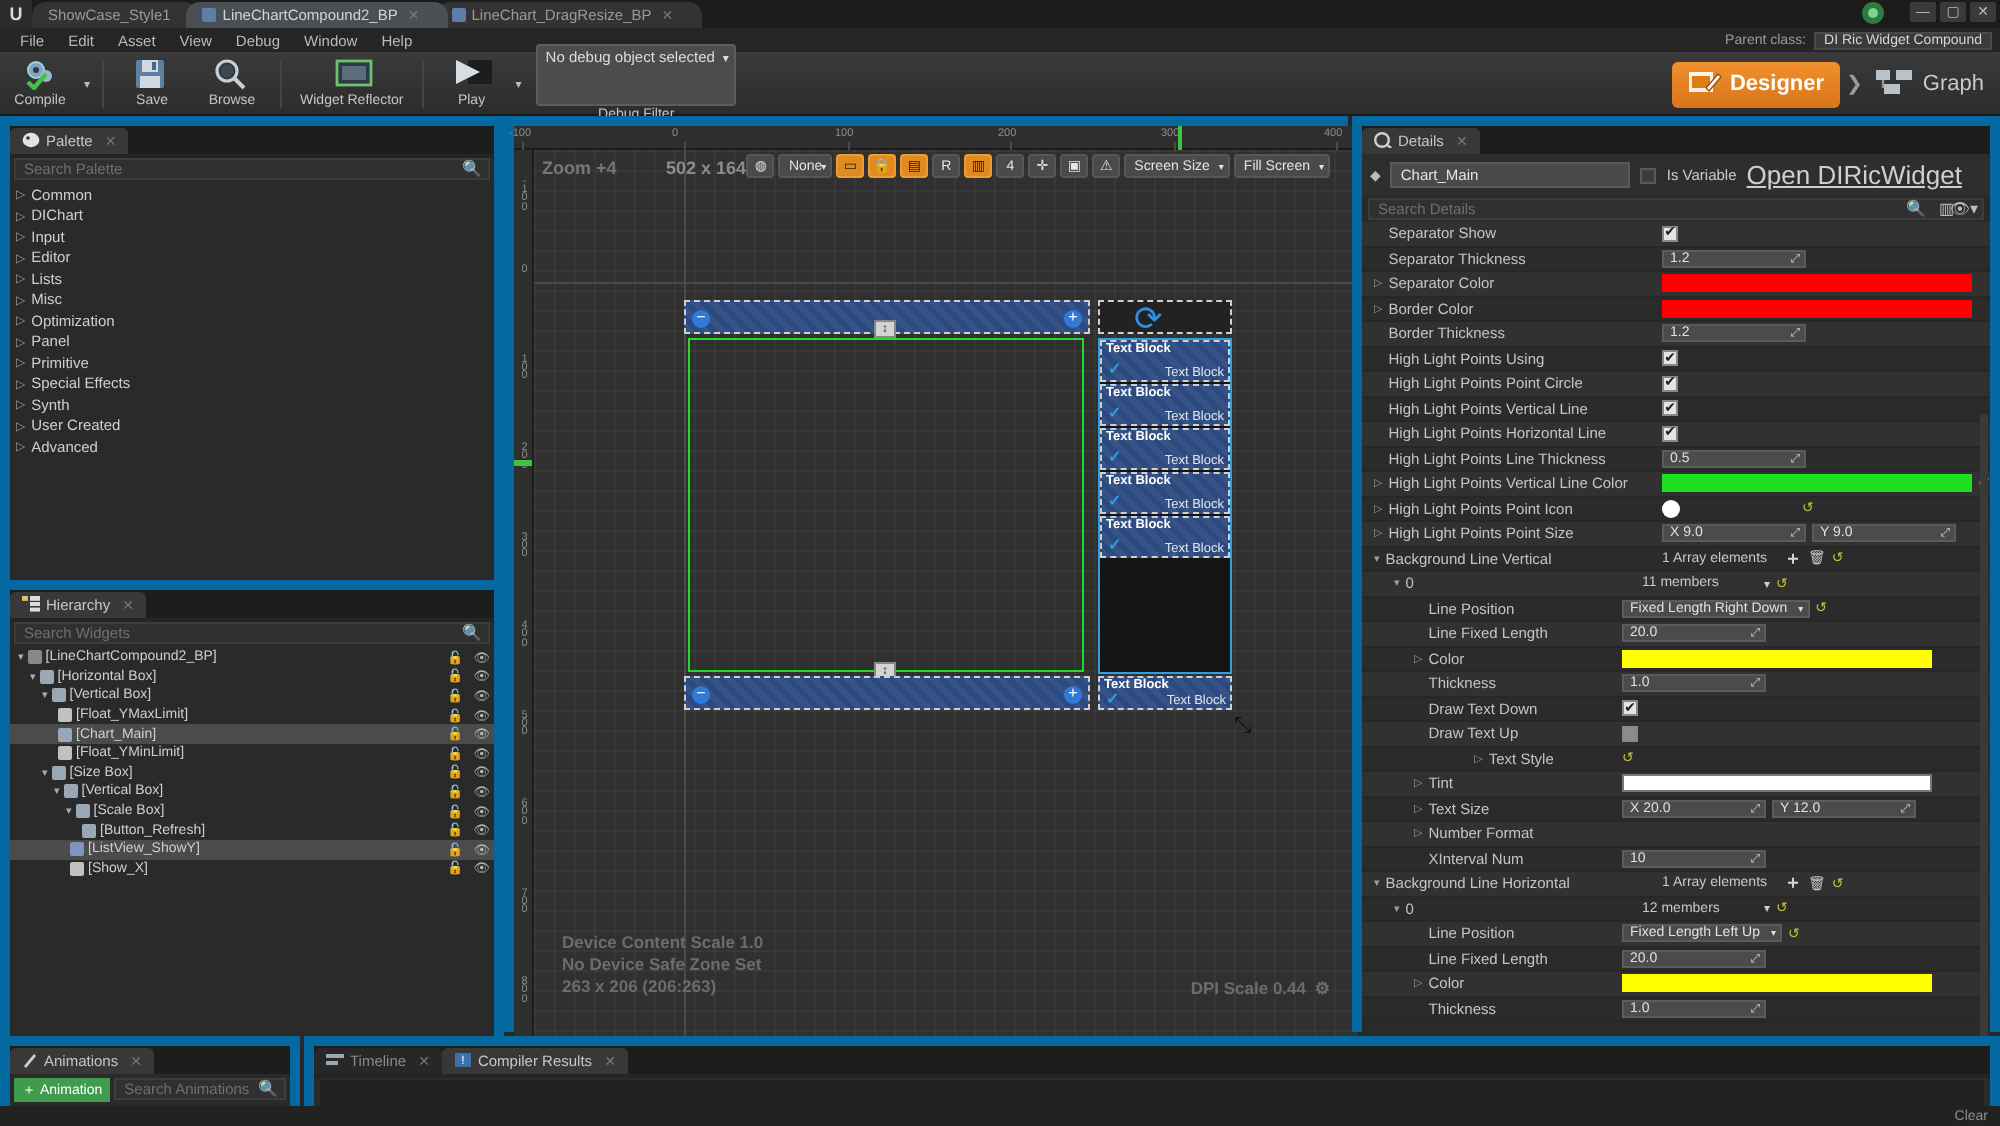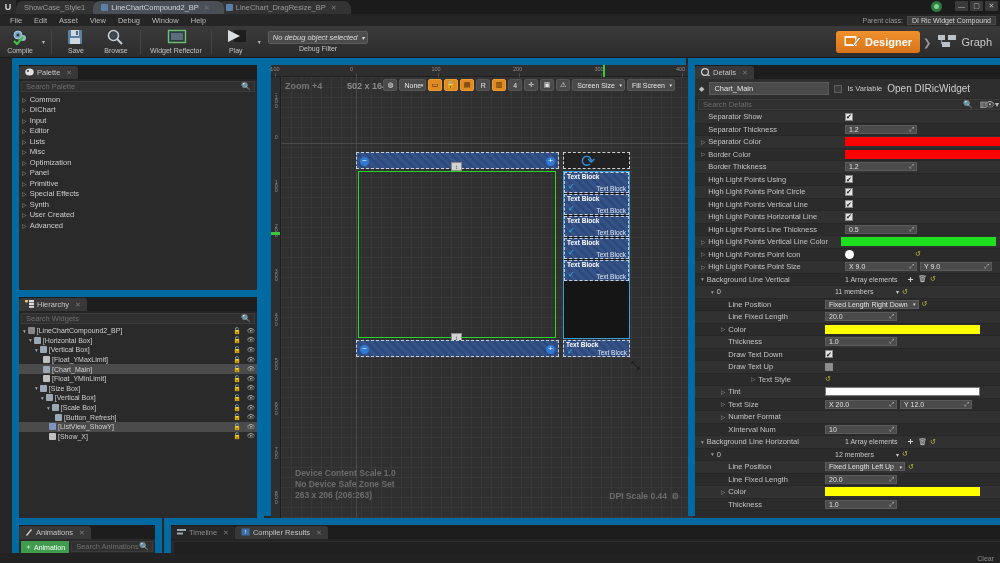--- a/index.html
+++ b/index.html
@@ -68,38 +68,38 @@
   }
   .tb-item { display:flex; flex-direction:column; align-items:center; justify-content:center;
              min-width:40px; padding:0 5px; height:32px; }
   .tb-item .lbl { font-size:7px; color:#c5c5c5; margin-top:1px; }
   .tb-sep { width:1px; height:24px; background:#444; margin:0 4px; }
   .tb-arrow { font-size:6px; color:#bbb; align-self:center; padding:0 2px; }
   .ico { width:18px; height:17px; position:relative; }
 
   .combo {
     background:#4c4c4c; border:1px solid #5d5d5d; border-radius:2px;
-    color:#dcdcdc; font-size:7.5px; padding:1px 10px 1px 4px; position:relative;
-    display:inline-flex; align-items:center;font-style:italic;
+    color:#dcdcdc; font-size:7.5px; padding:1px 10px 19px 4px; position:relative;
+    display:inline-flex; align-items:center;
   }
   .combo:after { content:"▾"; position:absolute; right:3px; font-size:6px; color:#ddd; }
 
   .designer-group {
     position:absolute; right:4px; top:26px; height:32px; display:flex; align-items:center; gap:3px;
   }
   .btn-designer {
     background: linear-gradient(#f0912c,#d9741a); border-radius:3px;
     display:flex; align-items:center; gap:4px; padding:3px 8px;
     color:#fff; font-size:11px; font-weight:bold;
   }
   .btn-graph { display:flex; align-items:center; gap:4px; color:#c9c9c9; font-size:11px; padding:3px 4px; }
   .chev { color:#9a9a9a; font-size:10px; }
 
   
-  .panel { position:absolute; background:#242424; border:7px solid #0369a1;margin-left:12px; }
+  .panel { position:absolute; background:#242424; border:5px solid #0369a1; }
   .panel-tabs { height:14px; background:#1d1d1d; display:flex; align-items:flex-end; }
   .ptab {
     height:13px; background:#383838; color:#c6c6c6; font-size:7.5px;
     display:flex; align-items:center; gap:3px; padding:0 6px;
     border-top-left-radius:3px; border-top-right-radius:3px;
   }
   .ptab.inactive { background:#272727; color:#8a8a8a; }
   .ptab .x { color:#777; font-size:7px; margin-left:3px; }
   .panel-body { background:#2a2a2a; width:100%; }
 
@@ -172,21 +172,21 @@
   .cursor-arrow { position:absolute; font-size:11px; color:#111; }
 
   
   #details-panel { left:676px; top:58px; width:324px; height:458px; }
   .det-head { background:#2e2e2e; padding:3px 4px; display:flex; align-items:center; gap:5px; }
   .det-name {
     background:#4a4a4a; border:1px solid #5a5a5a; color:#e4e4e4; font-size:7.5px;
     padding:1px 4px; width:120px;
   }
   .det-chk { width:8px;height:8px;background:#3c3c3c;border:1px solid #5c5c5c; display:inline-block; }
-  .det-link { color:#cfcfcf; font-size:10px; }
+  .det-link { color:#cfcfcf; font-size:13px; text-decoration:underline; }
 
   .prop-row { height:12.5px; display:flex; align-items:center; border-bottom:1px solid #272727; }
   .prop-row:nth-child(odd) { background:#313131; }
   .prop-row:nth-child(even) { background:#2b2b2b; }
   .prop-lbl { font-size:7.5px; color:#c4c4c4; display:flex; align-items:center; }
   .prop-lbl .tri { font-size:5.5px; color:#9c9c9c; margin-right:3px; }
   .prop-val { flex:1; display:flex; align-items:center; gap:3px; padding-left:4px; }
 
   .cb { width:8px;height:8px;background:#e4e4e4;border:1px solid #888; display:flex;
         align-items:center;justify-content:center; font-size:7px; color:#222; line-height:1;}

